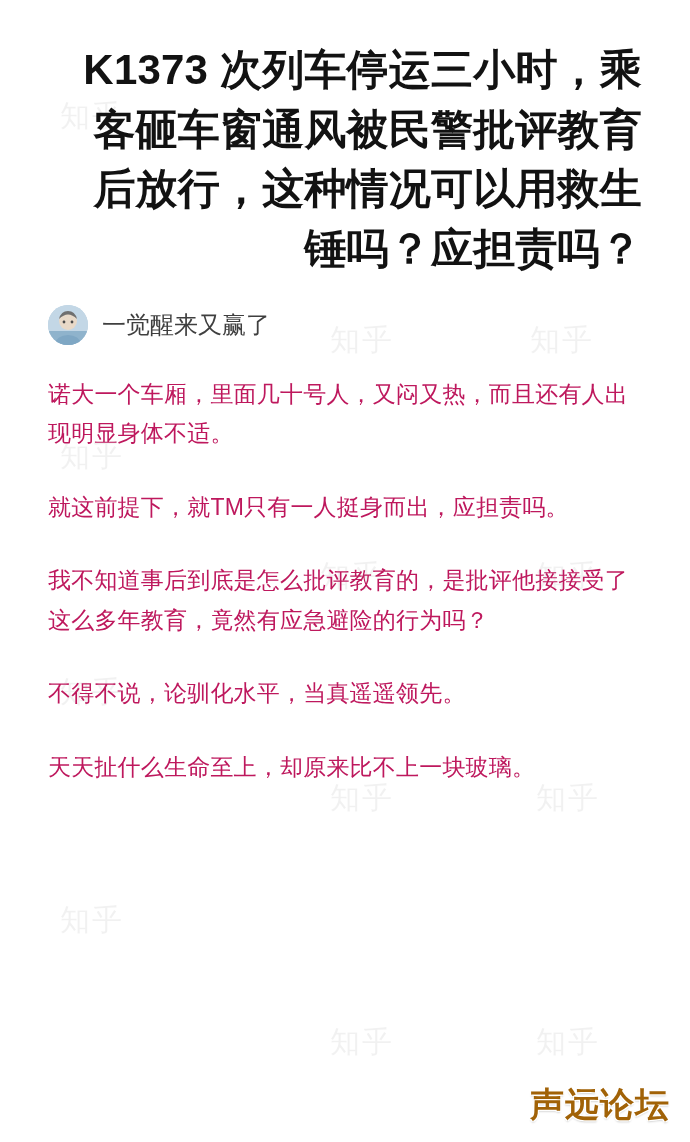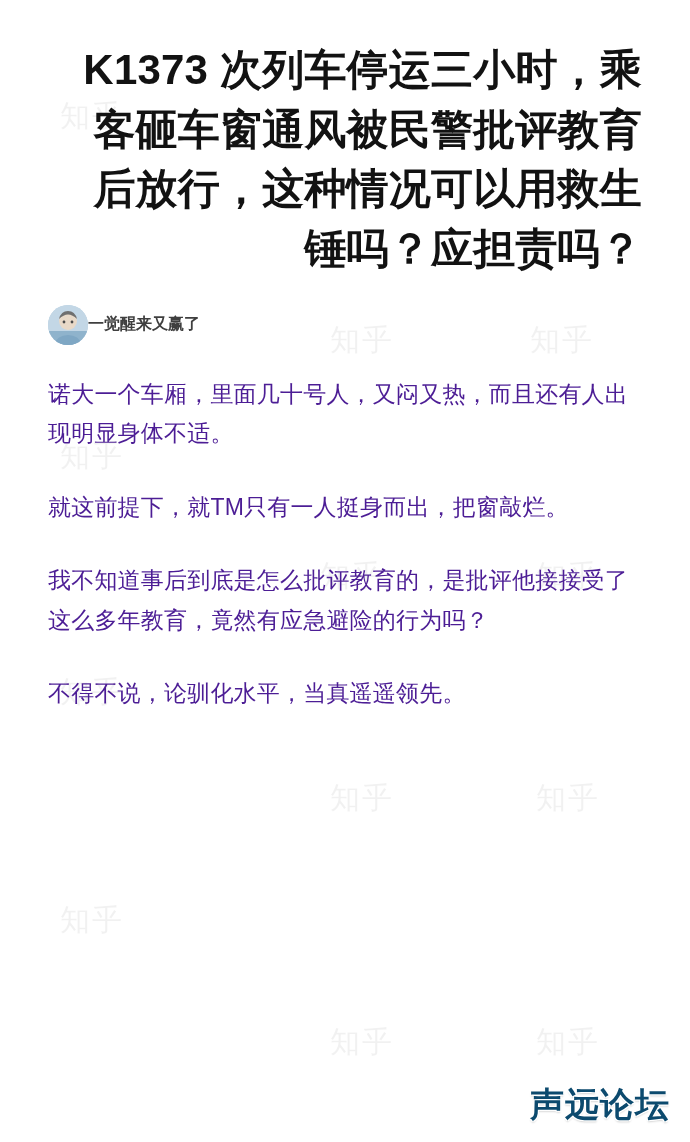--- a/index.html
+++ b/index.html
@@ -65,49 +65,50 @@
     width: 40px;
     height: 40px;
     border-radius: 50%;
     overflow: hidden;
     flex: 0 0 auto;
     background: #b8cfe0;
     position: relative;
   }
   .avatar svg { display: block; }
   .author-name {
-    font-size: 16px;
+    margin-left: 14px;
+    font-size: 24px;
     color: #3f3f3f;
-    font-weight: 700;
+    font-weight: 400;
   }
 
   .body-text p {
     font-size: 23px;
     line-height: 1.72;
-    color: #4c1d95;
+    color: #be185d;
     margin: 0 0 34px 0;
     letter-spacing: 0.2px;
   }
   .body-text p:last-child {
     margin-bottom: 0;
   }
 
   .site-logo {
     position: absolute;
     right: 12px;
     bottom: 10px;
     z-index: 5;
     display: flex;
     align-items: center;
     padding: 4px 8px;
   }
   .site-logo .logo-text {
     font-size: 34px;
     font-weight: 700;
-    color: #0c4a6e;
+    color: #a16207;
     letter-spacing: 1px;
     font-family: "DejaVu Sans", "Liberation Sans", sans-serif;
     text-shadow:
       -1px -1px 0 #ffffff,
        1px -1px 0 #ffffff,
       -1px  1px 0 #ffffff,
        1px  1px 0 #ffffff,
        0    2px 2px rgba(0,0,0,0.18);
   }
 </style>
@@ -145,23 +146,24 @@
           <circle cx="16" cy="17" r="1.4" fill="#4a4a4a"></circle>
           <circle cx="24" cy="17" r="1.4" fill="#4a4a4a"></circle>
           <path d="M6 40 q3 -10 14 -10 q11 0 14 10 z" fill="#7fa7c4"></path>
         </svg>
       </div>
       <div class="author-name">一觉醒来又赢了</div>
     </div>
 
     <div class="body-text">
       <p>诺大一个车厢，里面几十号人，又闷又热，而且还有人出现明显身体不适。</p>
-      <p>就这前提下，就TM只有一人挺身而出，把窗敲烂。</p>
+      <p>就这前提下，就TM只有一人挺身而出，应担责吗。</p>
       <p>我不知道事后到底是怎么批评教育的，是批评他接接受了这么多年教育，竟然有应急避险的行为吗？</p>
       <p>不得不说，论驯化水平，当真遥遥领先。</p>
+      <p>天天扯什么生命至上，却原来比不上一块玻璃。</p>
     </div>
 
   </div>
 
   <div class="site-logo">
     <span class="logo-text">声远论坛</span>
   </div>
 
 </div>
 

